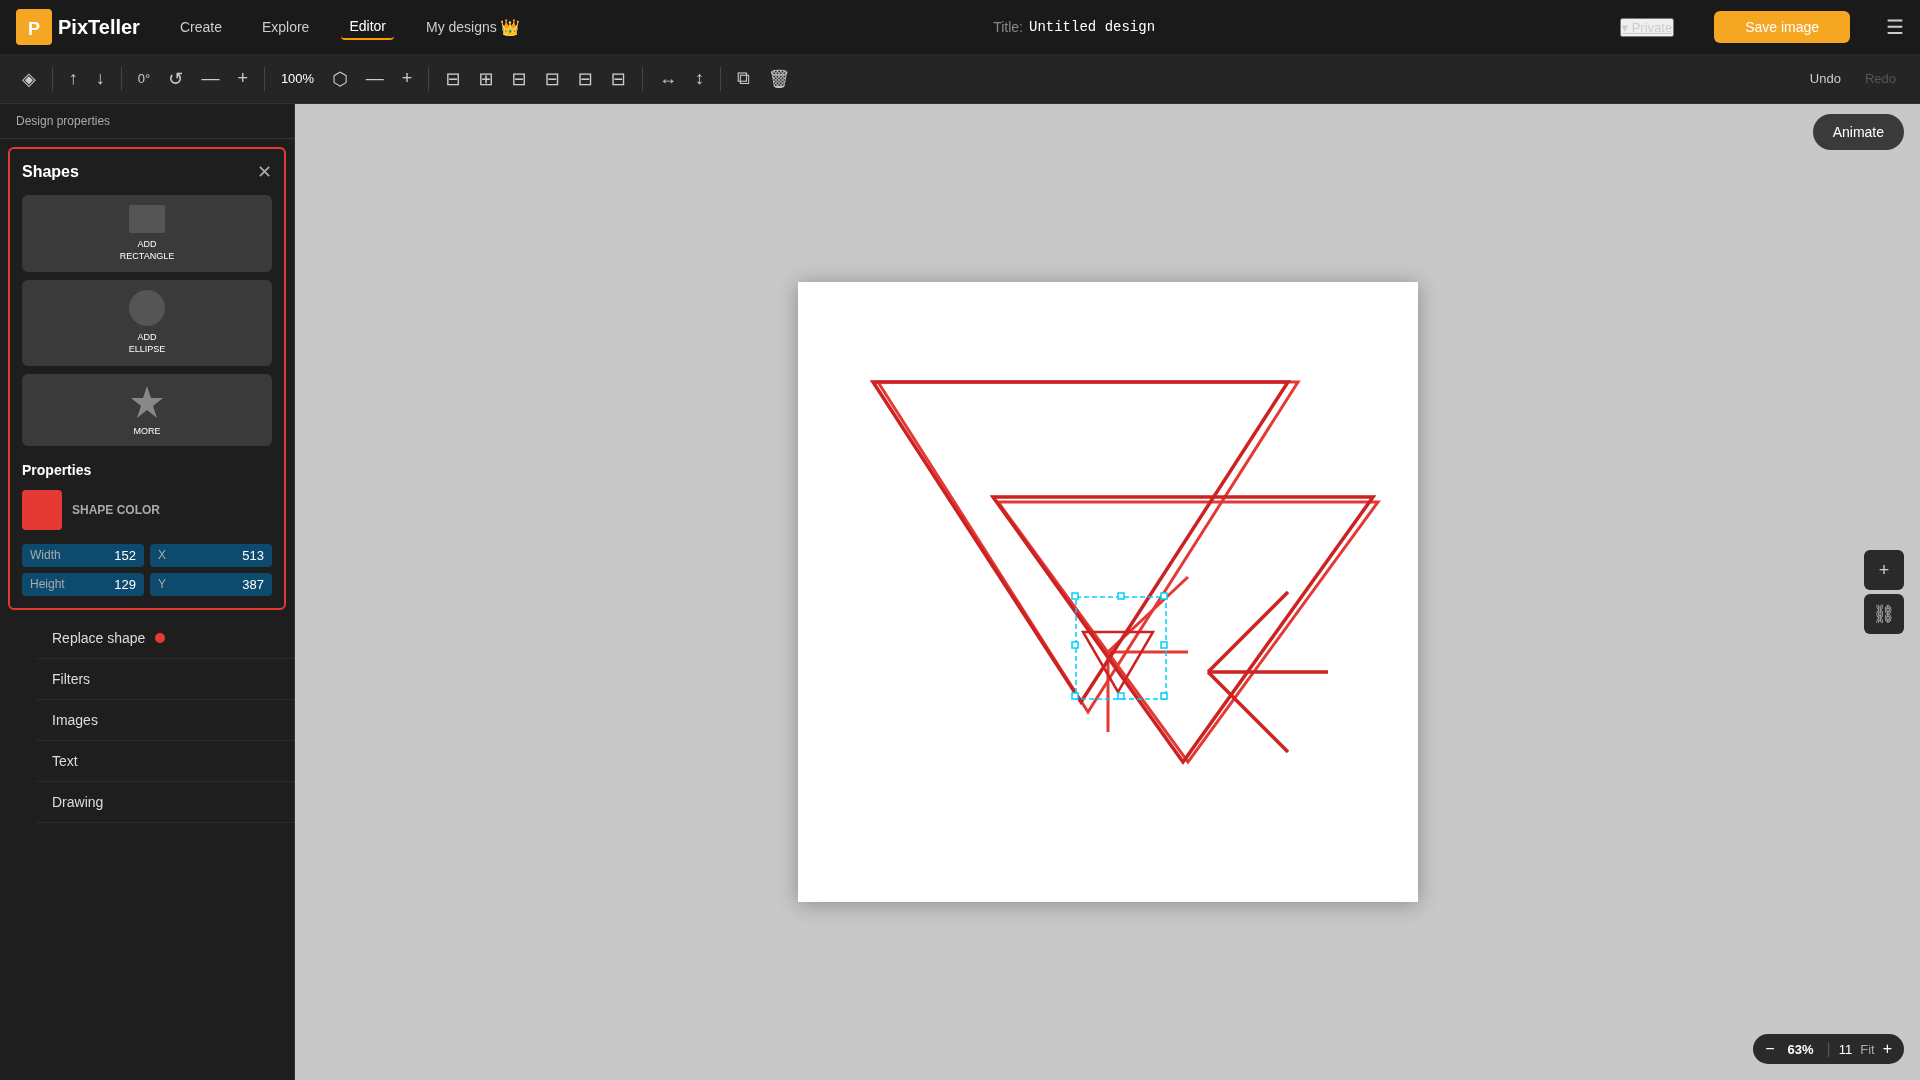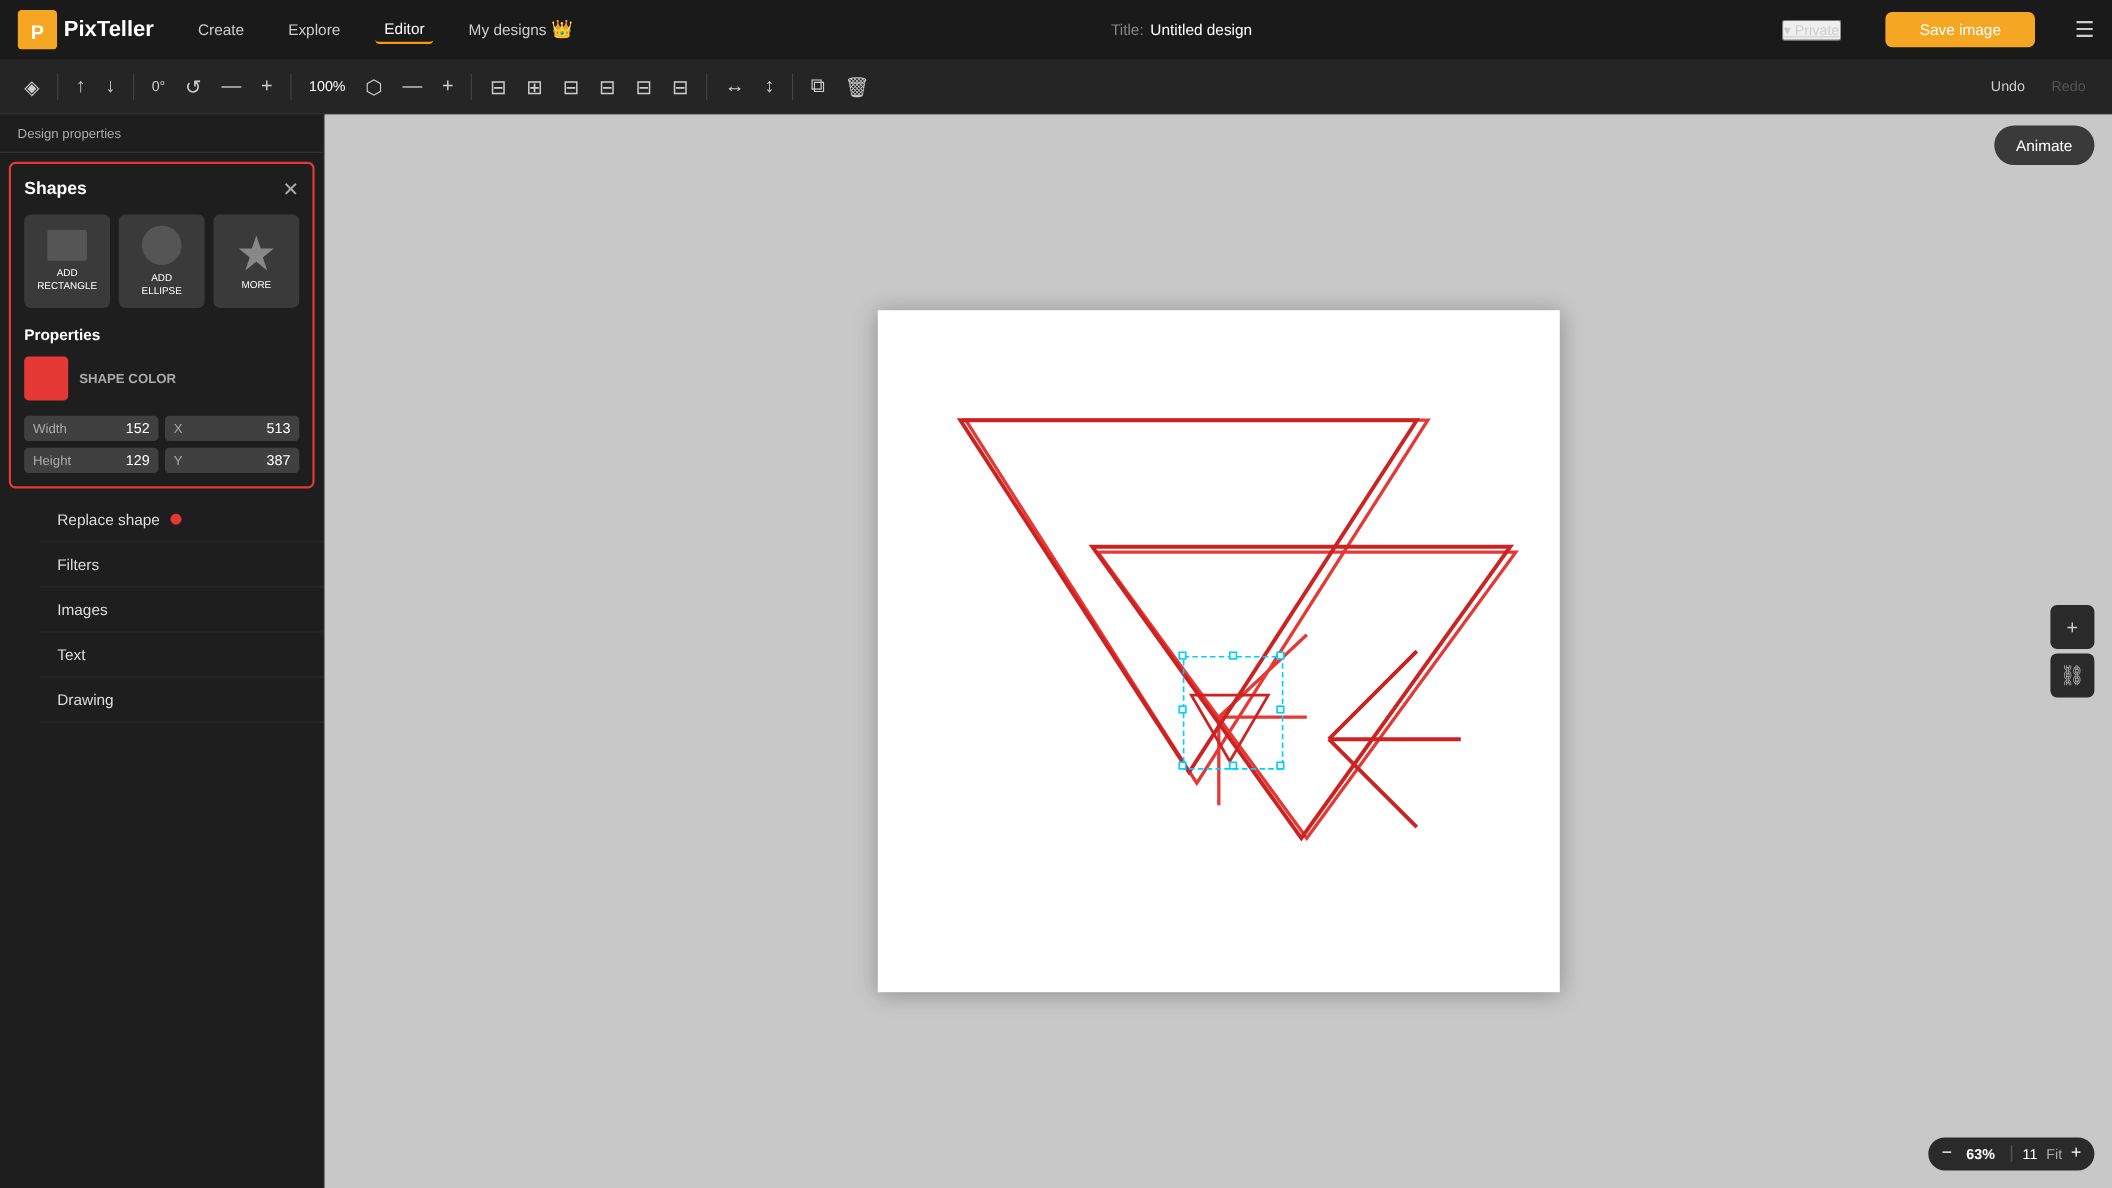--- a/index.html
+++ b/index.html
@@ -10,21 +10,21 @@
       display: flex; align-items: center; background: #1a1a1a; height: 54px; padding: 0 16px; gap: 24px; position: relative; z-index: 10;
     }
     .logo { display: flex; align-items: center; gap: 6px; font-size: 20px; font-weight: bold; color: #fff; margin-right: 8px; }
     .logo-icon { width: 36px; height: 36px; }
     .nav-link { color: #ccc; font-size: 14px; cursor: pointer; text-decoration: none; padding: 4px 8px; border-radius: 4px; }
     .nav-link.active { color: #fff; border-bottom: 2px solid #f90; }
     .nav-mydesigns { display: flex; align-items: center; gap: 4px; }
     .crown-icon { font-size: 16px; }
     .title-area { flex: 1; display: flex; align-items: center; justify-content: center; gap: 6px; }
     .title-label { color: #888; font-size: 14px; }
-    .title-value { color: #fff; font-size: 14px; }
+    .title-value { color: #fff; font-size: 14px; font-family: Liberation Mono, monospace; }
     .private-btn { display: flex; align-items: center; gap: 4px; color: #ccc; font-size: 13px; cursor: pointer; margin-right: 16px; text-decoration: underline; }
     .save-btn { background: #f5a623; color: #fff; border: none; padding: 8px 31px; border-radius: 6px; font-size: 14px; font-weight: normal; cursor: pointer; }
     .hamburger { color: #ccc; font-size: 20px; cursor: pointer; margin-left: 12px; }
 
     
     .toolbar {
       display: flex; align-items: center; background: #252525; height: 50px; padding: 0 16px; gap: 6px; border-bottom: 1px solid #333;
     }
     .tool-btn { background: none; border: none; color: #ccc; cursor: pointer; padding: 4px 6px; border-radius: 4px; font-size: 18px; display: flex; align-items: center; }
     .tool-separator { width: 1px; height: 24px; background: #444; margin: 0 4px; }
@@ -37,32 +37,32 @@
     
     .sidebar { width: 295px; background: #1e1e1e; border-right: 1px solid #333; overflow-y: auto; flex-shrink: 0; }
     .design-properties { color: #aaa; font-size: 12px; padding: 10px 16px; border-bottom: 1px solid #333; }
 
     
     .shapes-panel { border: 2px solid #e53935; border-radius: 6px; margin: 8px; padding: 12px; }
     .shapes-header { display: flex; align-items: center; justify-content: space-between; margin-bottom: 12px; }
     .shapes-title { font-size: 16px; font-weight: bold; color: #fff; }
     .close-btn { background: none; border: none; color: #aaa; cursor: pointer; font-size: 18px; }
 
-    .shape-buttons { display: flex; gap: 8px; margin-bottom: 16px; }
+    .shape-buttons { display: flex; gap: 8px; margin-bottom: 16px; flex-direction: column; }
     .shape-btn { flex: 1; display: flex; flex-direction: column; align-items: center; justify-content: center; background: #3a3a3a; border: none; color: #fff; border-radius: 6px; padding: 10px 6px; cursor: pointer; font-size: 10px; gap: 6px; }
     .shape-icon-rect { width: 36px; height: 28px; background: #555; border-radius: 2px; }
     .shape-icon-ellipse { width: 36px; height: 36px; background: #555; border-radius: 50%; }
 
     .properties-title { font-size: 14px; font-weight: bold; color: #fff; margin-bottom: 12px; }
     .shape-color-row { display: flex; align-items: center; gap: 10px; margin-bottom: 14px; }
     .color-swatch { width: 40px; height: 40px; background: #e53935; border-radius: 4px; cursor: pointer; }
     .shape-color-label { color: #aaa; font-size: 12px; font-weight: bold; }
 
     .dimension-grid { display: grid; grid-template-columns: 1fr 1fr; gap: 6px; }
-    .dim-row { display: flex; align-items: center; gap: 24px; background: #404040; border-radius: 4px; padding: 4px 8px; }
+    .dim-row { display: flex; align-items: center; gap: 24px; background: #0c4a6e; border-radius: 4px; padding: 4px 8px; }
     .dim-label { color: #aaa; font-size: 12px; width: 40px; }
     .dim-input { background: none; border: none; color: #fff; font-size: 13px; width: 100%; text-align: right; }
 
     
     .sidebar-section { padding: 12px 16px; border-bottom: 1px solid #2a2a2a; cursor: pointer; display: flex; align-items: center; justify-content: space-between; margin-left: 36px; }
     .sidebar-section-label { font-size: 14px; color: #ddd; }
     .replace-dot { width: 10px; height: 10px; background: #e53935; border-radius: 50%; display: inline-block; margin-left: 6px; }
 
     
     .canvas-area { flex: 1; background: #c8c8c8; display: flex; align-items: center; justify-content: center; position: relative; overflow: hidden; }

